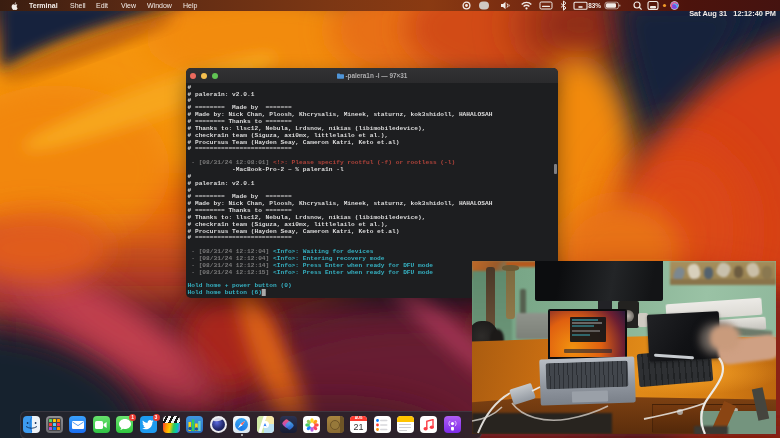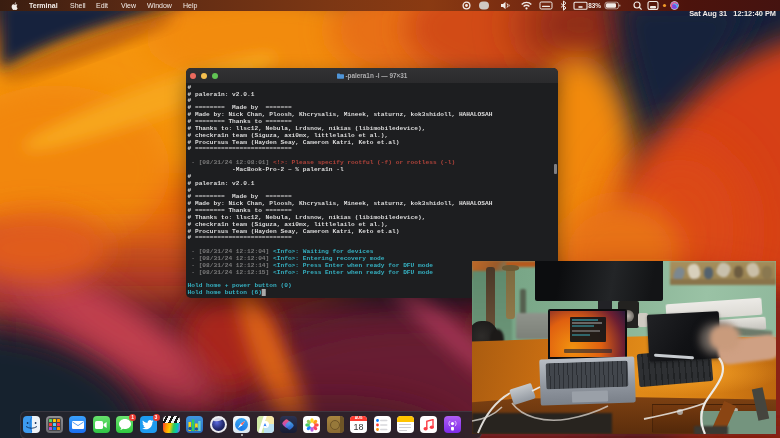--- a/index.html
+++ b/index.html
@@ -309,21 +309,21 @@
     </svg>
   </div>
 
   <div class="di" style="left:305.7px;background:linear-gradient(#a8853f,#8a6b33);">
     <div style="position:absolute;left:13.5px;top:0;width:3.5px;height:17px;background:#6f5527;border-radius:0 4px 4px 0;"></div>
     <div style="position:absolute;left:3.5px;top:3.5px;width:8px;height:8px;border-radius:50%;border:1px solid #6f5527;background:#97793a;"></div>
   </div>
 
   <div class="di" style="left:329.1px;background:#fff;overflow:hidden;">
     <div style="position:absolute;left:0;top:0;width:17px;height:5px;background:#ff3b30;color:#fff;font-size:3.5px;line-height:5px;text-align:center;font-weight:700;">AUG</div>
-    <div style="position:absolute;left:0;top:4.5px;width:17px;text-align:center;color:#333;font-size:9px;line-height:12px;">18</div>
+    <div style="position:absolute;left:0;top:4.5px;width:17px;text-align:center;color:#333;font-size:9px;line-height:12px;">21</div>
   </div>
 
   <div class="di" style="left:352.5px;background:#fff;">
     <svg style="position:absolute;left:2.5px;top:2.5px;" width="12" height="12" viewBox="0 0 12 12">
       <circle cx="1.5" cy="1.5" r="1.4" fill="#007aff"></circle>
           <rect x="4" y="0.7" width="7.5" height="1.6" rx="0.8" fill="#d8d8dc"></rect>
       <circle cx="1.5" cy="6" r="1.4" fill="#ff3b30"></circle>
           <rect x="4" y="5.2" width="7.5" height="1.6" rx="0.8" fill="#d8d8dc"></rect>
       <circle cx="1.5" cy="10.5" r="1.4" fill="#ff9500"></circle>
           <rect x="4" y="9.7" width="7.5" height="1.6" rx="0.8" fill="#d8d8dc"></rect>

